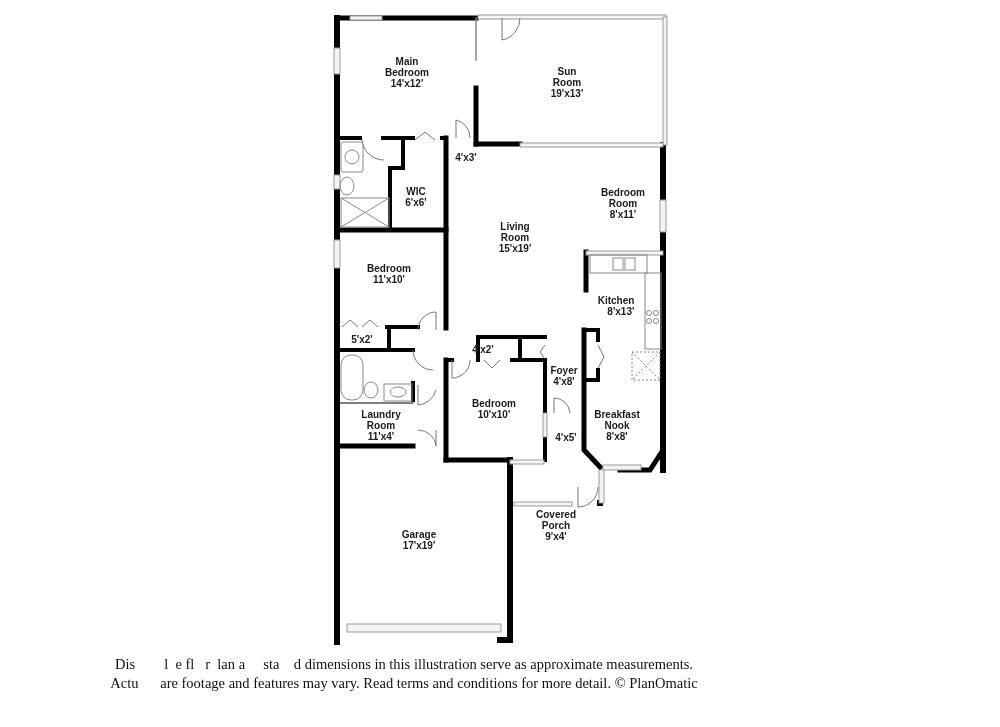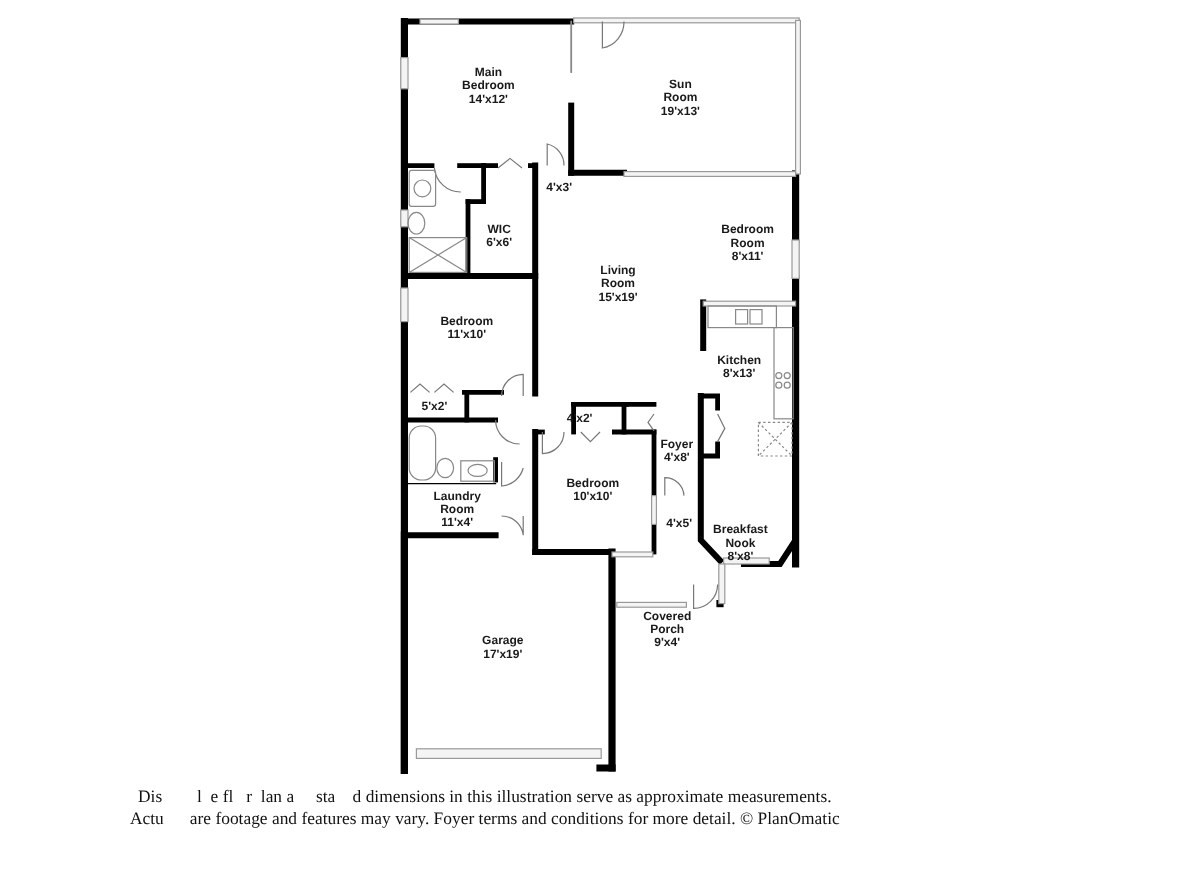--- a/index.html
+++ b/index.html
@@ -155,21 +155,21 @@
 </div>
 <div class="room-label" style="left:515px;top:237px;text-align:center;">
   <div>Living</div>
   <div>Room</div>
   <div class="dim">15'x19'</div>
 </div>
 <div class="room-label" style="left:389px;top:274px;">
   <div>Bedroom</div>
   <div class="dim">11'x10'</div>
 </div>
-<div class="room-label" style="left:616px;top:306px;">
+<div class="room-label" style="left:616px;top:306px;text-align:right;">
   <div>Kitchen</div>
   <div class="dim">8'x13'</div>
 </div>
 <div class="room-label" style="left:362px;top:339px;">
   <div class="dim">5'x2'</div>
 </div>
 <div class="room-label" style="left:483px;top:349px;text-align:right;">
   <div class="dim">4'x2'</div>
 </div>
 <div class="room-label" style="left:564px;top:376px;">
@@ -178,32 +178,32 @@
 </div>
 <div class="room-label" style="left:494px;top:409px;">
   <div>Bedroom</div>
   <div class="dim">10'x10'</div>
 </div>
 <div class="room-label" style="left:381px;top:425px;">
   <div>Laundry</div>
   <div>Room</div>
   <div class="dim">11'x4'</div>
 </div>
-<div class="room-label" style="left:617px;top:425px;margin-top:28px;">
+<div class="room-label" style="left:617px;top:425px;">
   <div>Breakfast</div>
   <div>Nook</div>
   <div class="dim">8'x8'</div>
 </div>
 <div class="room-label" style="left:566px;top:437px;">
   <div class="dim">4'x5'</div>
 </div>
 <div class="room-label" style="left:556px;top:482px;margin-top:43px;">
   <div>Covered</div>
   <div>Porch</div>
   <div class="dim">9'x4'</div>
 </div>
 <div class="room-label" style="left:419px;top:540px;">
   <div>Garage</div>
   <div class="dim">17'x19'</div>
 </div>
 
 <div class="disclaimer" style="top:656px;white-space:pre;">Dis        l  e fl   r  lan a     sta    d dimensions in this illustration serve as approximate measurements.</div>
-<div class="disclaimer" style="top:675px;white-space:pre;">Actu      are footage and features may vary. Foyer terms and conditions for more detail. © PlanOmatic</div>
+<div class="disclaimer" style="top:675px;white-space:pre;">Actu      are footage and features may vary. Read terms and conditions for more detail. © PlanOmatic</div>
 
 </body></html>

